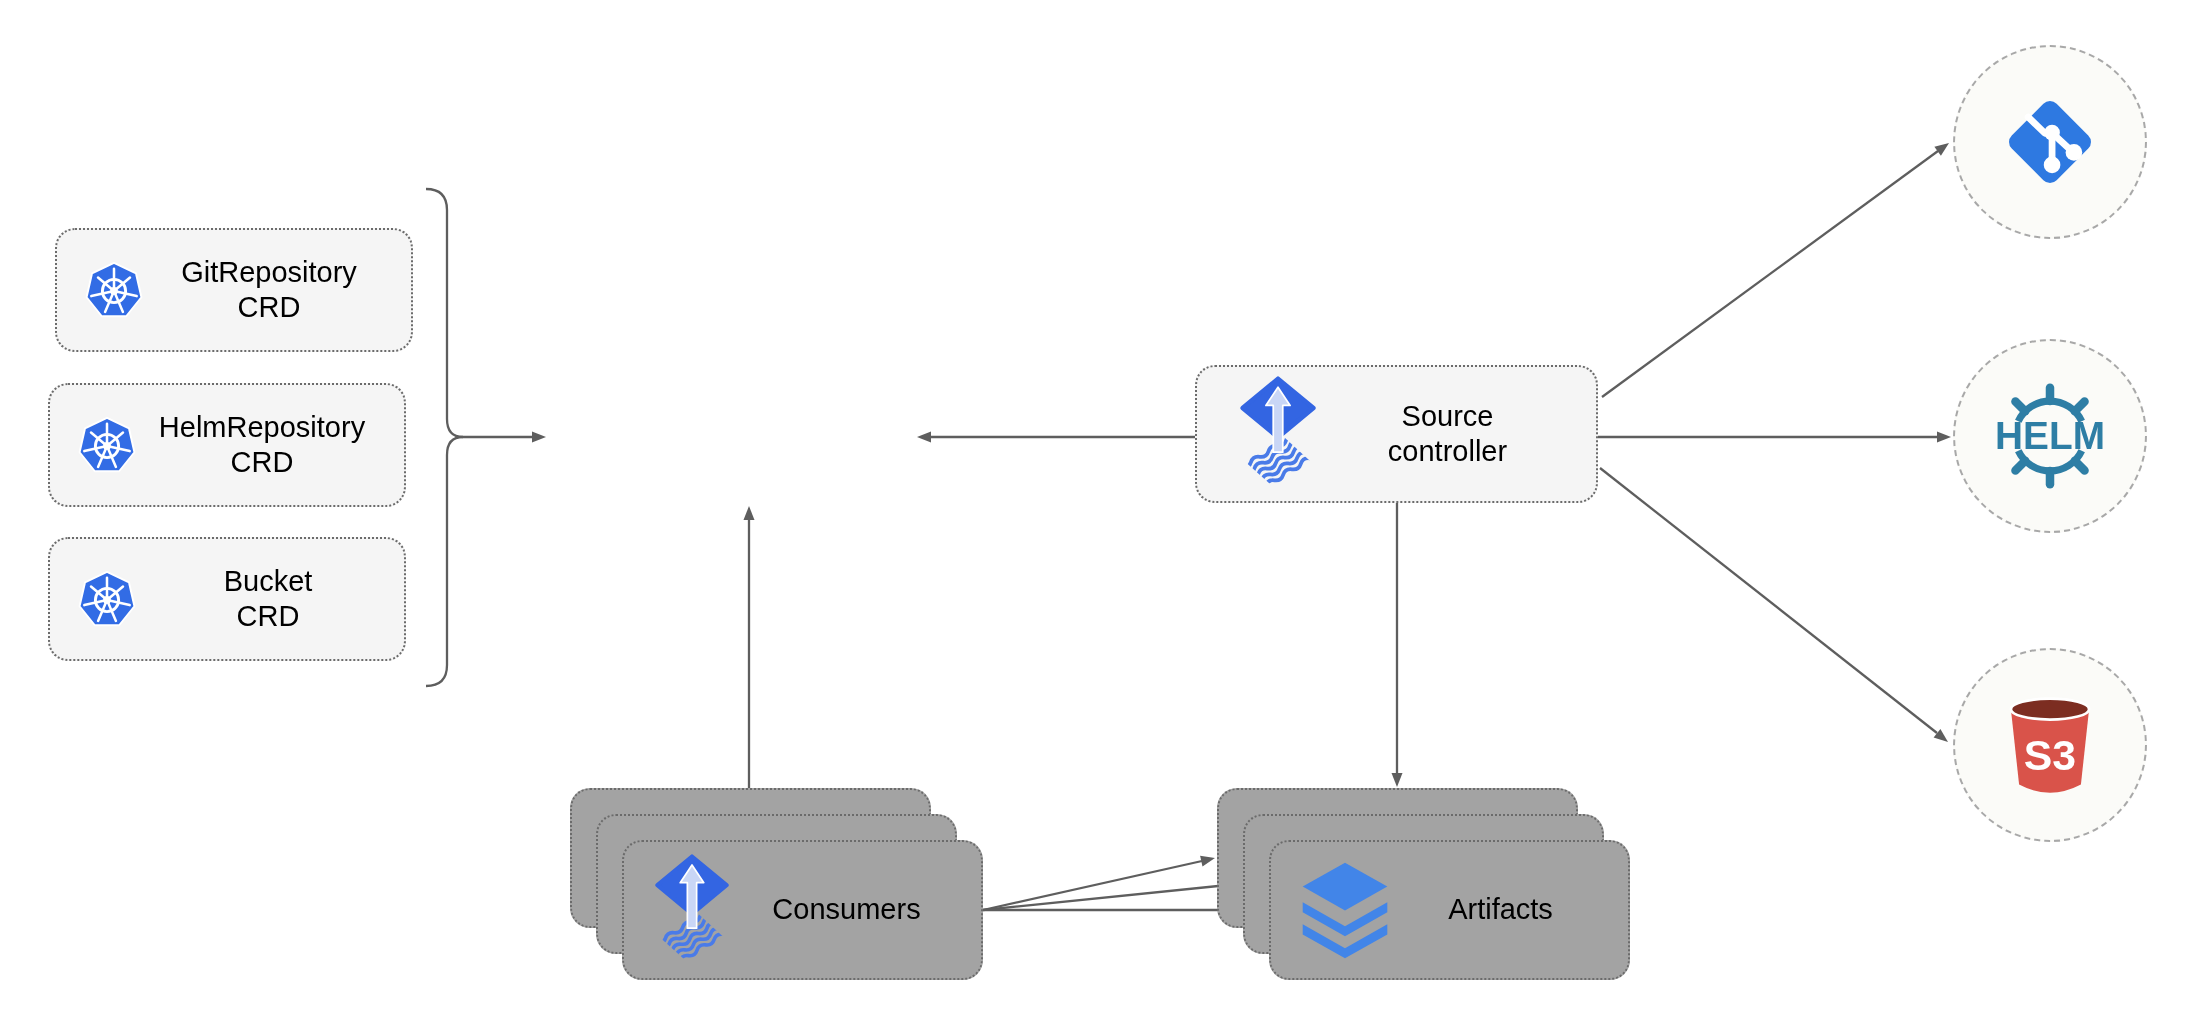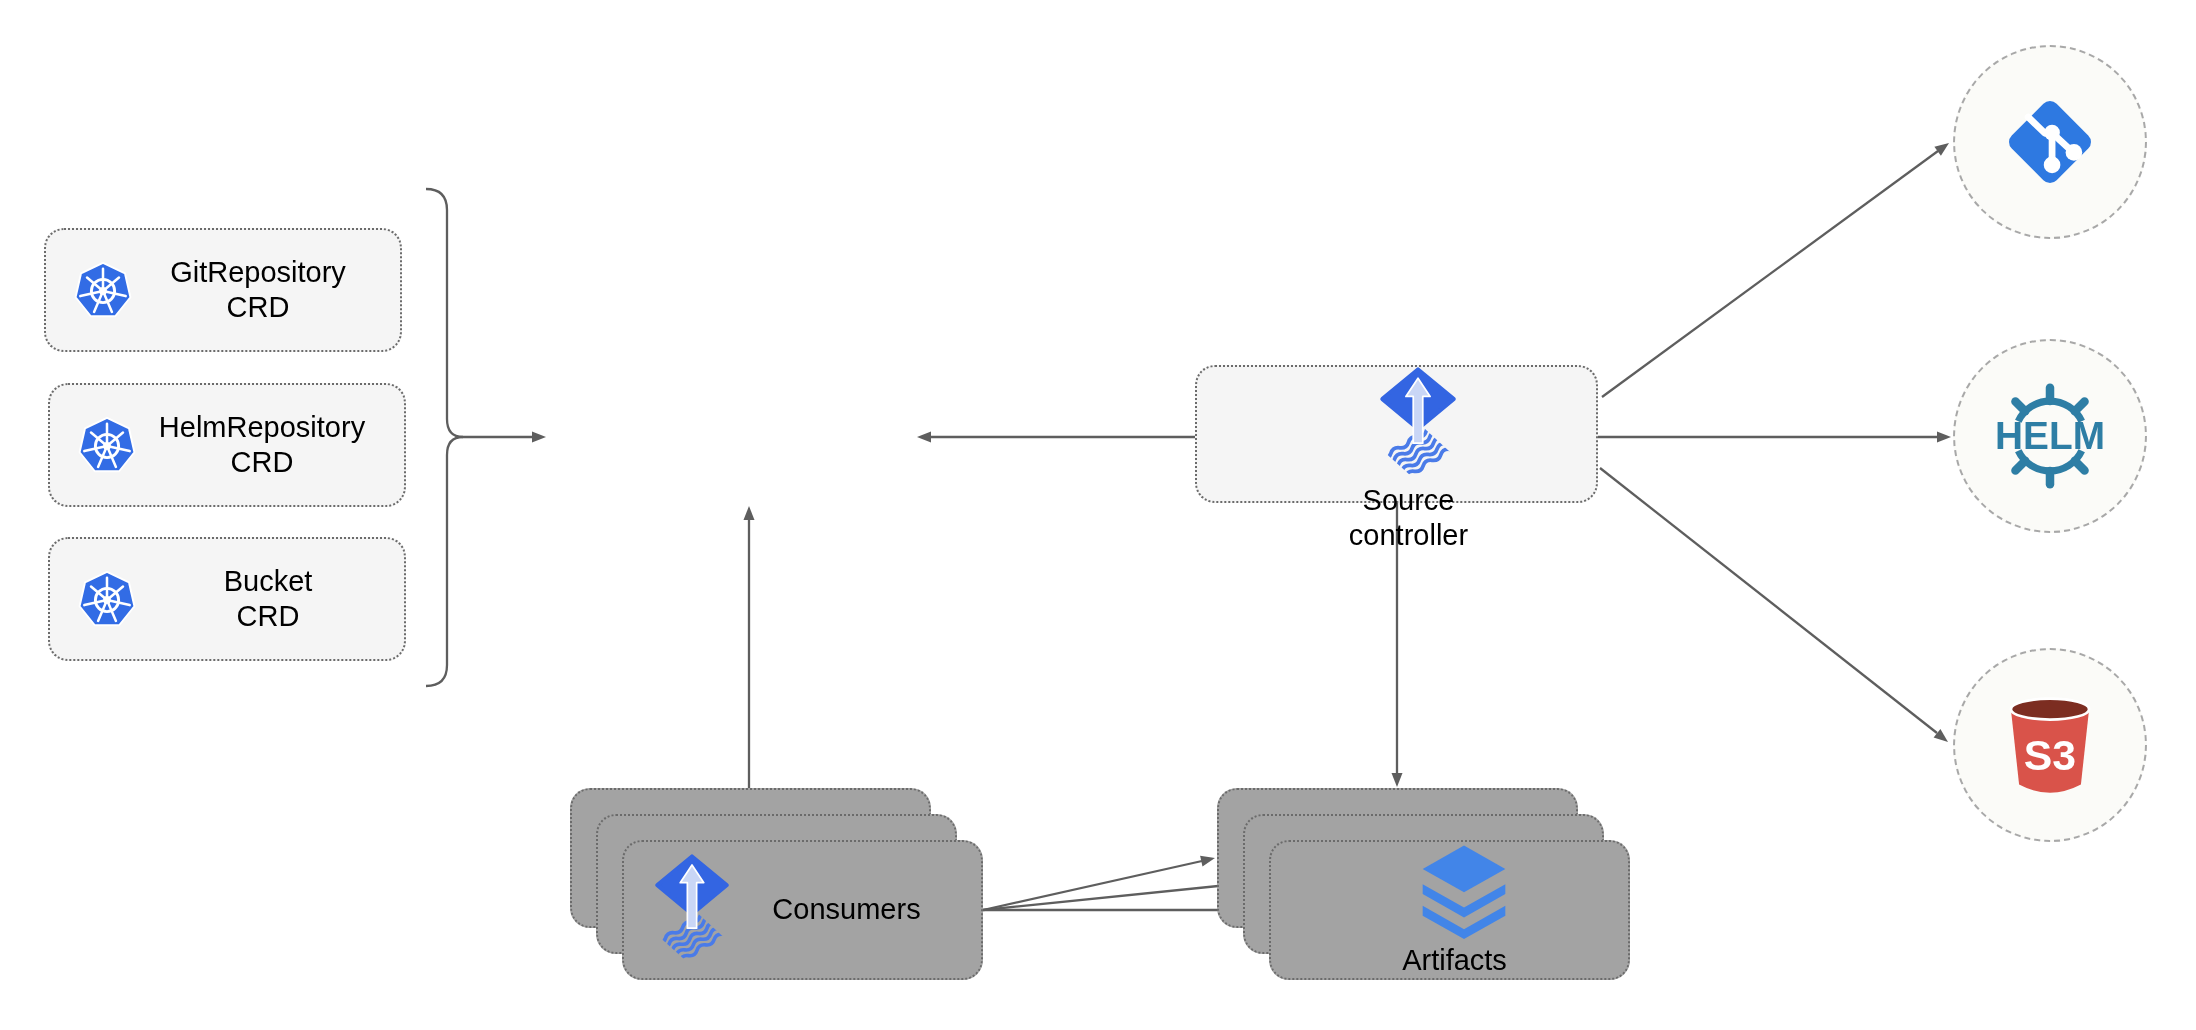--- a/index.html
+++ b/index.html
@@ -163,21 +163,21 @@
       <polygon points="1397,787 1391.5,773 1402.5,773"></polygon>
       <polygon points="1949,143 1940.9,155.7 1934.4,146.8"></polygon>
       <polygon points="1951,437 1937,431.5 1937,442.5"></polygon>
       <polygon points="1948,742 1933.6,737.6 1940.4,729"></polygon>
       <polygon points="1215,858 1202.5,866.4 1200.1,855.7"></polygon>
       <polygon points="1241,884 1227.6,890.9 1226.5,879.9"></polygon>
       <polygon points="1270,910 1256,904.5 1256,915.5"></polygon>
     </g>
   </svg>
 
-  <div class="node" style="left:44px;top:228px;width:358px;height:124px;padding-left:26px;">
+  <div class="node" style="left:55px;top:228px;width:358px;height:124px;padding-left:26px;">
     <svg class="icon" width="62" height="62">
         <use href="#sym-k8s"></use>
       </svg>
     <div class="label">GitRepository
 CRD</div>
   </div>
 
   <div class="node" style="left:48px;top:383px;width:358px;height:124px;padding-left:26px;">
     <svg class="icon" width="62" height="62">
         <use href="#sym-k8s"></use>
@@ -188,21 +188,21 @@
 
   <div class="node" style="left:48px;top:537px;width:358px;height:124px;padding-left:26px;gap:12px;">
     <svg class="icon" width="62" height="62">
         <use href="#sym-k8s"></use>
       </svg>
     <div class="label">Bucket
 CRD</div>
   </div>
 
 
-  <div class="node" style="left:1195px;top:365px;width:403px;height:138px;padding-left:42px;flex-direction:column;">
+  <div class="node" style="left:1195px;top:365px;width:403px;height:138px;padding-left:42px;">
     <svg class="icon" width="78" height="116">
         <use href="#sym-flux"></use>
       </svg>
     <div class="label">Source
 controller</div>
   </div>
 
   <div>
     <div class="stack-layer" style="left:570px;top:788px;width:361px;height:140px;"></div>
     <div class="stack-layer" style="left:596px;top:814px;width:361px;height:140px;"></div>
@@ -210,21 +210,21 @@
       <svg class="icon" width="76" height="113">
           <use href="#sym-flux"></use>
         </svg>
       <div class="label">Consumers</div>
     </div>
   </div>
 
   <div>
     <div class="stack-layer" style="left:1217px;top:788px;width:361px;height:140px;"></div>
     <div class="stack-layer" style="left:1243px;top:814px;width:361px;height:140px;"></div>
-    <div class="stack-layer" style="left:1269px;top:840px;width:361px;height:140px;padding-left:28px;flex-direction:column;">
+    <div class="stack-layer" style="left:1269px;top:840px;width:361px;height:140px;padding-left:28px;">
       <svg class="icon" width="92" height="103">
           <use href="#sym-layers"></use>
         </svg>
       <div class="label">Artifacts</div>
     </div>
   </div>
 
   <div class="circle-node" style="left:1953px;top:45px;">
     <svg width="104" height="104">
         <use href="#sym-git"></use>

